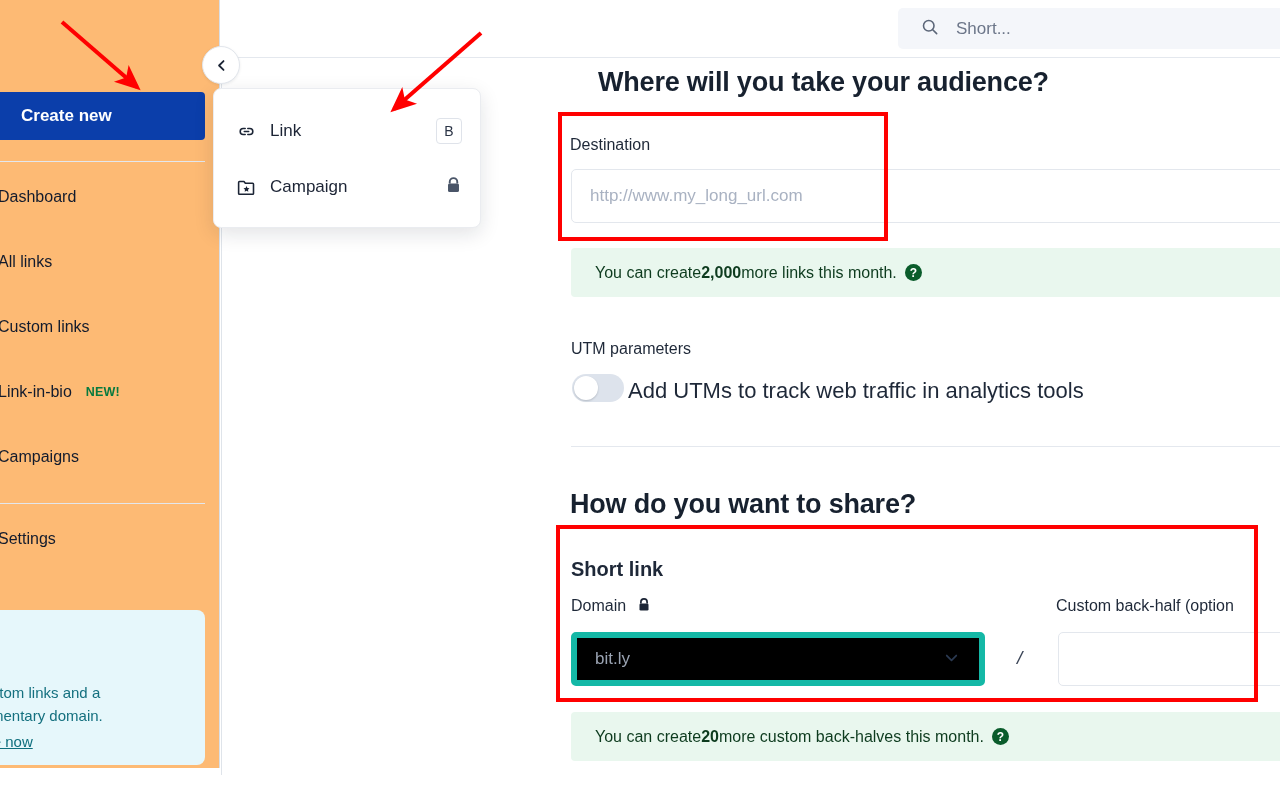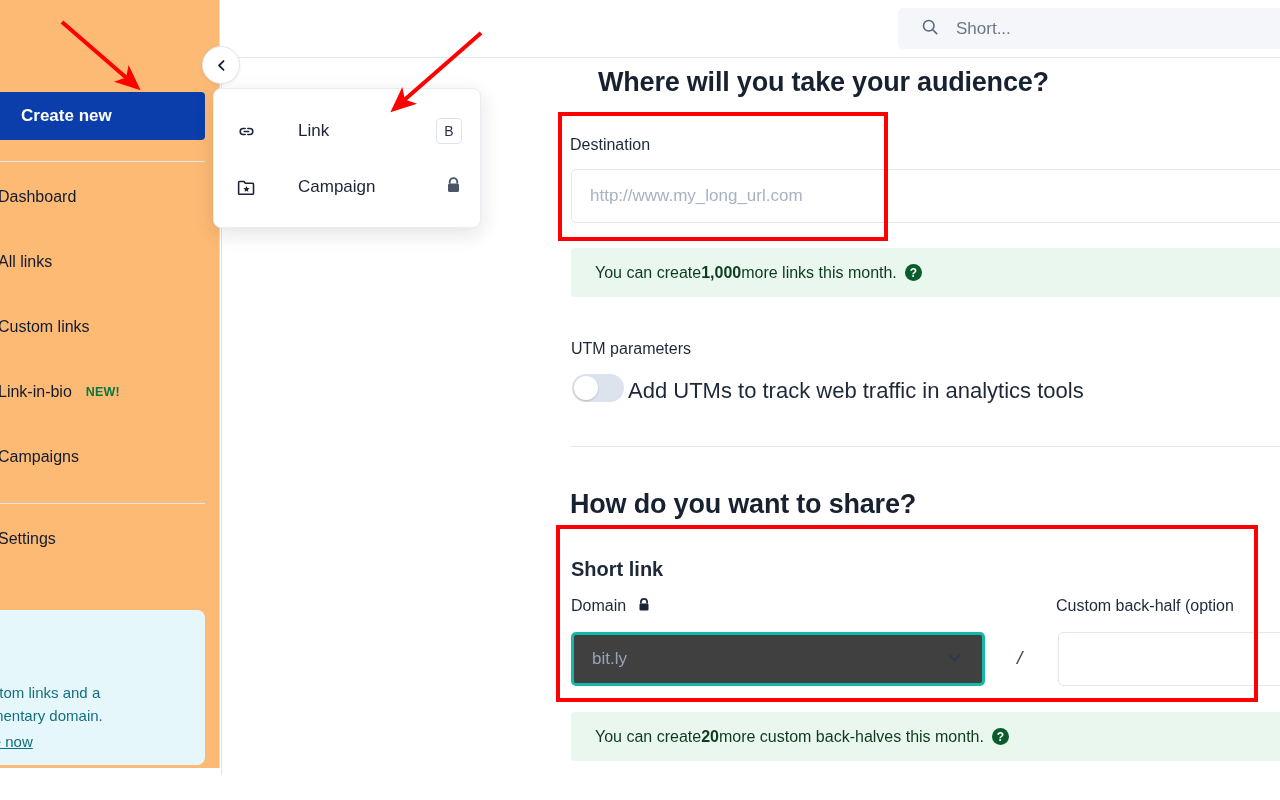--- a/index.html
+++ b/index.html
@@ -88,21 +88,20 @@
     border-radius: 8px;
     box-shadow: 0 6px 20px rgba(16,24,40,.12);
     z-index: 30;
     padding: 14px 0;
   }
   .dd-item {
     height: 56px;
     display: flex; align-items: center;
     padding: 0 18px 0 22px;
     cursor: pointer;
-    gap: 28px;
   }
   .dd-ico { width: 28px; display: flex; align-items: center; }
   .dd-label { flex: 1; font-size: 17px; color: #1c2435; padding-left: 6px; }
   .kbd {
     width: 26px; height: 26px;
     border: 1px solid #dfe3ea; border-radius: 4px;
     display: flex; align-items: center; justify-content: center;
     font-size: 14px; color: #2b3446; background: #fff;
   }
 
@@ -186,22 +185,22 @@
     background: #ffffff;
     box-shadow: 0 1px 2px rgba(16,24,40,.2);
   }
   .toggle-text {
     position: absolute;
     font-size: 22px; color: #1e2838;
     white-space: nowrap;
   }
   .select-box {
     position: absolute;
-    background: #404040;
-    border: 3px solid #14b8a6;
+    background: #000000;
+    border: 6px solid #14b8a6;
     border-radius: 5px;
     display: flex; align-items: center;
     padding: 0 18px;
     cursor: pointer;
   }
   .select-val { flex: 1; font-size: 17px; color: #9aa3b2; }
   .slash {
     position: absolute;
     font-size: 19px; color: #3a4456; font-style: italic;
   }
@@ -300,21 +299,21 @@
     <div class="content-card">
 
       <div class="h2" style="left:348px; top:9px;margin-left:28px;">Where will you take your audience?</div>
 
       <div class="field-label" style="left:348px; top:78px;">Destination</div>
 
       <input class="text-input" style="left: 349px; top: 111px; width: 760px; height: 54px;" placeholder="http://www.my_long_url.com">
 
       <div class="banner-green" style="left:349px; top:190px; width:760px; height:49px;">
         <span>You can create </span>
-          <b>1,000</b>
+          <b>2,000</b>
           <span> more links this month.</span>
         <span class="help-dot">?</span>
       </div>
 
       <div class="field-label" style="left:349px; top:282px;">UTM parameters</div>
 
       <div class="toggle" style="left:350px; top:316px;">
         <div class="knob"></div>
       </div>
       <div class="toggle-text" style="left:406px; top:320px;">Add UTMs to track web traffic in analytics tools</div>

